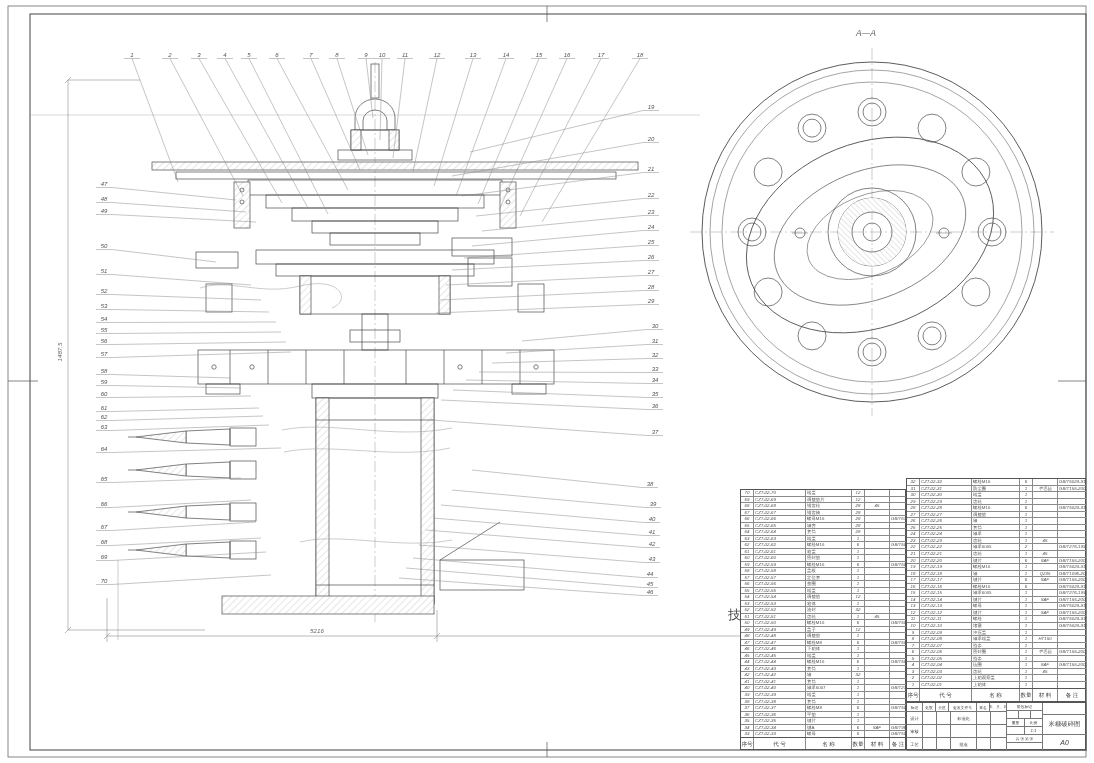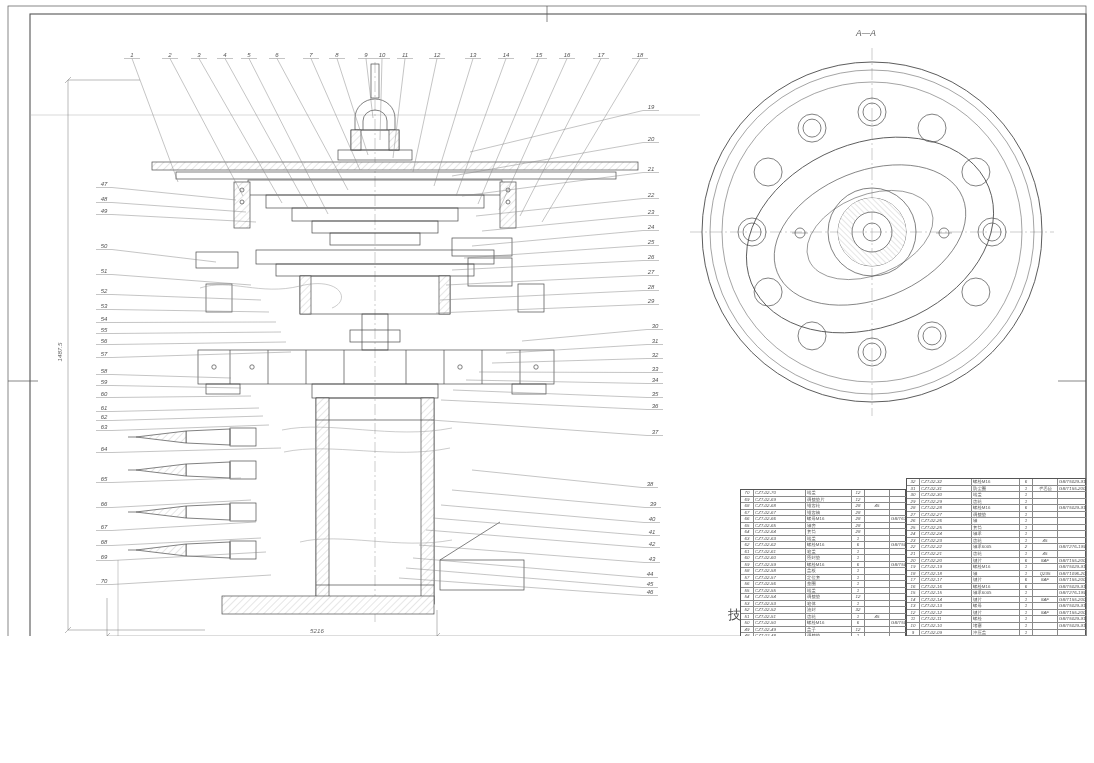--- a/index.html
+++ b/index.html
@@ -1,16 +1,16 @@
 <!DOCTYPE html>
 <html><head>
 <meta charset="utf-8">
 <style>
   html,body{margin:0;padding:0;background:#fff;}
-  .sheet{position:relative;width:1094px;height:636px;background:#ffffff;overflow:hidden;
+  .sheet{position:relative;width:1094px;height:763px;background:#ffffff;overflow:hidden;
          font-family:"Liberation Sans","DejaVu Sans",sans-serif;color:#3a3a3a;}
   svg{position:absolute;left:0;top:0;}
   .tech{position:absolute;left:528px;top:606px;width:268px;text-align:right;}
   .tech h3{margin:0 0 6px 52px;font-size:13px;font-weight:normal;letter-spacing:4px;color:#4a4a4a;
            font-family:"DejaVu Sans",sans-serif;}
   .tech .tline{font-size:7.2px;line-height:15.5px;color:#4a4a4a;white-space:pre;}
   .bom{position:absolute;display:grid;border:0.9px solid #555;box-sizing:border-box;background:#fff;}
   .bom .c{border-right:0.5px solid #8a8a8a;border-bottom:0.5px solid #8a8a8a;box-sizing:border-box;
           font-size:4.4px;line-height:6.2px;color:#555;overflow:hidden;white-space:nowrap;
           padding-left:1px;}

